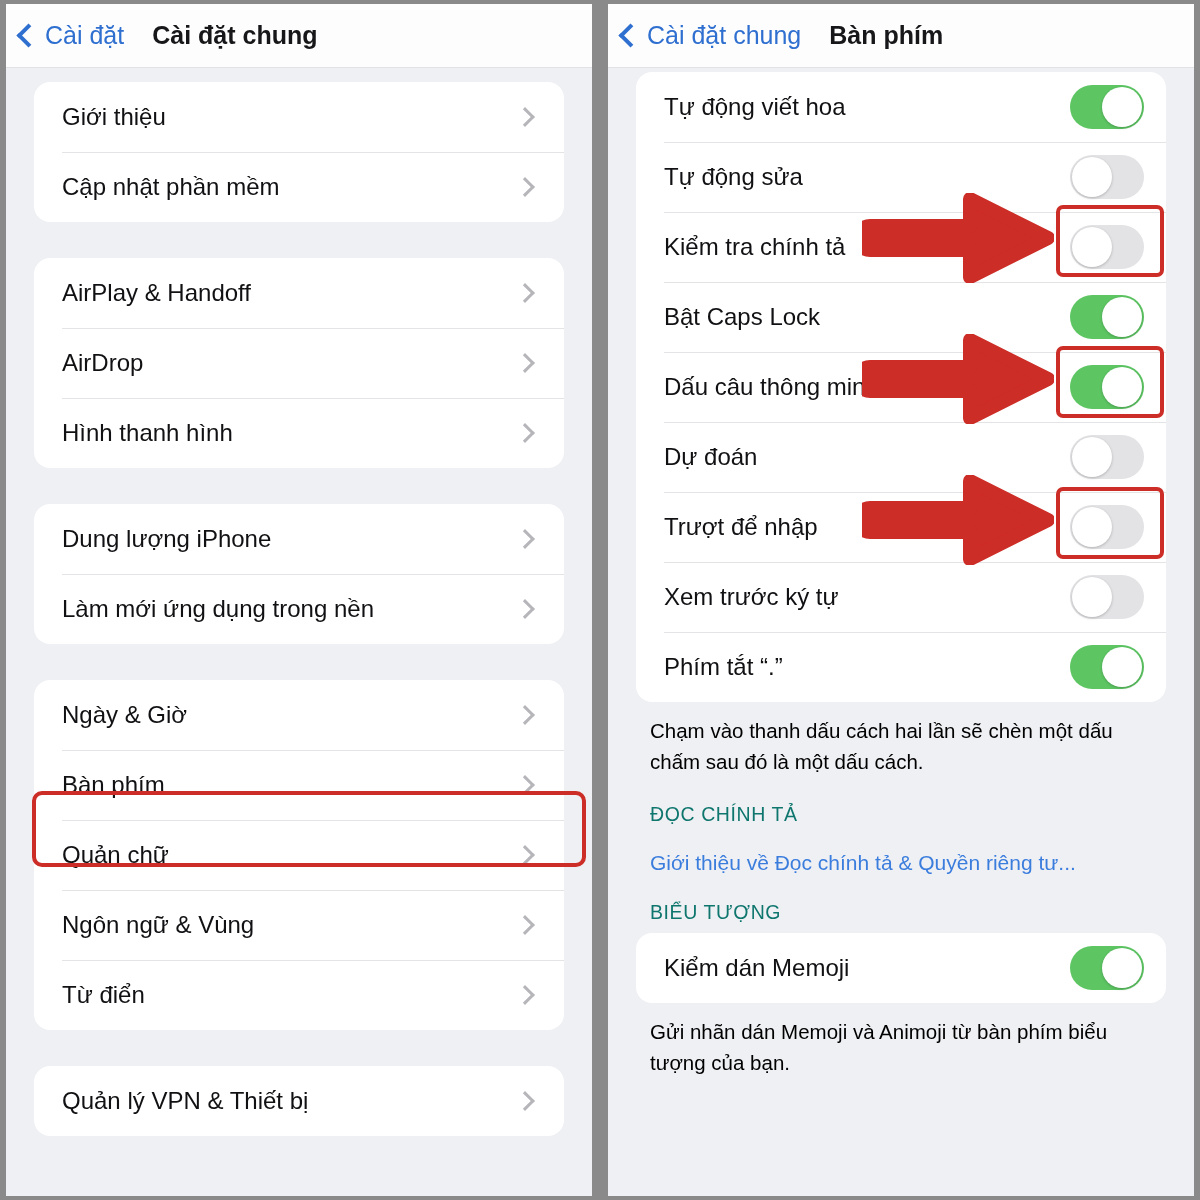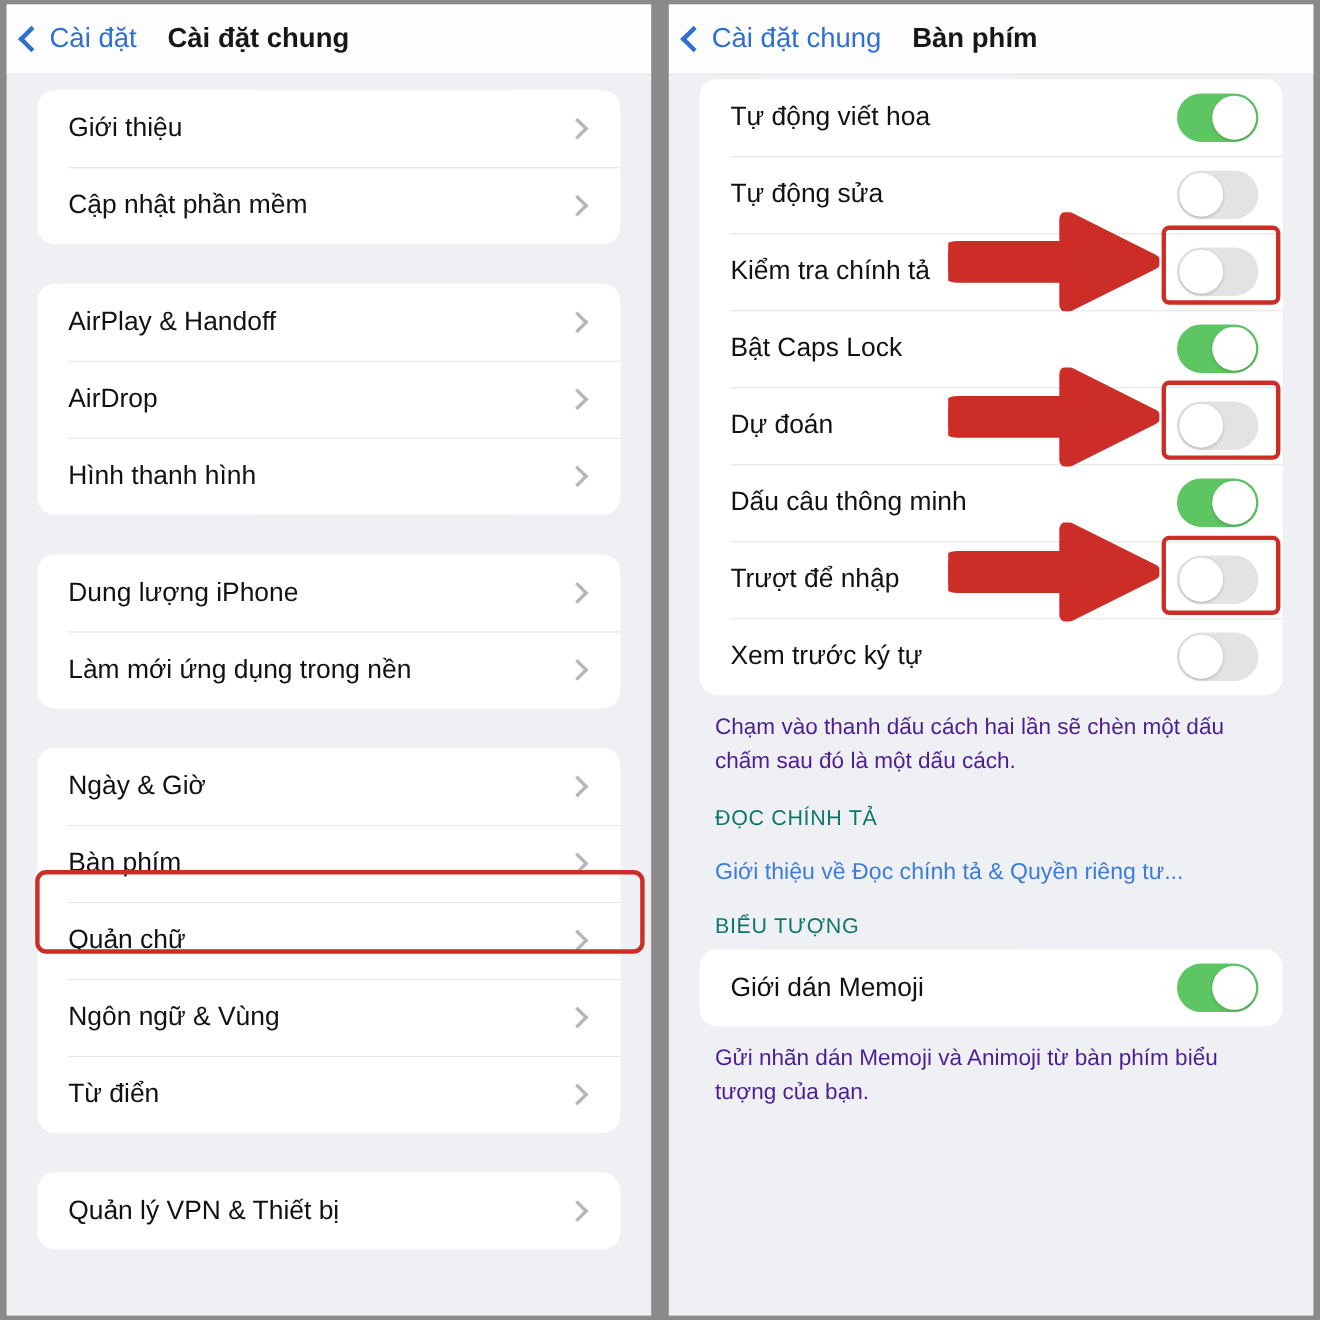--- a/index.html
+++ b/index.html
@@ -131,21 +131,21 @@
     border-radius: 50%;
     background: #ffffff;
     box-shadow: 0 1px 3px rgba(0,0,0,.22);
   }
   .toggle.on .knob { left: 32px; }
 
   
   .footnote {
     font-size: 20.5px;
     line-height: 31px;
-    color: #4c1d95;
+    color: #000000;
     padding: 13px 40px 0 42px;
   }
   .section-head {
     font-size: 19.5px;
     letter-spacing: .6px;
     color: #0f766e;
     padding: 26px 0 9px 42px;
     text-transform: uppercase;
   }
   .link-note {
@@ -312,62 +312,68 @@
         </div>
 
         <div class="row">
           <span class="row-label">Bật Caps Lock</span>
           <span class="toggle on">
               <span class="knob"></span>
             </span>
         </div>
 
         <div class="row">
+          <span class="row-label">Dấu câu thông minh</span>
+          <span class="toggle on">
+              <span class="knob"></span>
+            </span>
+        </div>
+
+        <div class="row">
           <span class="row-label">Dự đoán</span>
           <span class="toggle">
               <span class="knob"></span>
             </span>
         </div>
 
         <div class="row">
-          <span class="row-label">Dấu câu thông minh</span>
-          <span class="toggle on">
-              <span class="knob"></span>
-            </span>
-        </div>
-
-        <div class="row">
           <span class="row-label">Trượt để nhập</span>
           <span class="toggle">
               <span class="knob"></span>
             </span>
         </div>
 
         <div class="row">
           <span class="row-label">Xem trước ký tự</span>
           <span class="toggle">
               <span class="knob"></span>
             </span>
         </div>
 
+        <div class="row">
+          <span class="row-label">Phím tắt “.”</span>
+          <span class="toggle on">
+              <span class="knob"></span>
+            </span>
+        </div>
 
       </div>
 
       <div class="footnote">Chạm vào thanh dấu cách hai lần sẽ chèn một dấu chấm sau đó là một dấu cách.</div>
 
       <div class="section-head">ĐỌC CHÍNH TẢ</div>
 
 
       <div class="link-note">Giới thiệu về Đọc chính tả &amp; Quyền riêng tư...</div>
 
       <div class="section-head">BIỂU TƯỢNG</div>
 
       <div class="card">
         <div class="row">
-          <span class="row-label">Giới dán Memoji</span>
+          <span class="row-label">Kiểm dán Memoji</span>
           <span class="toggle on">
               <span class="knob"></span>
             </span>
         </div>
       </div>
 
       <div class="footnote">Gửi nhãn dán Memoji và Animoji từ bàn phím biểu tượng của bạn.</div>
 
     </div>
   </div>

